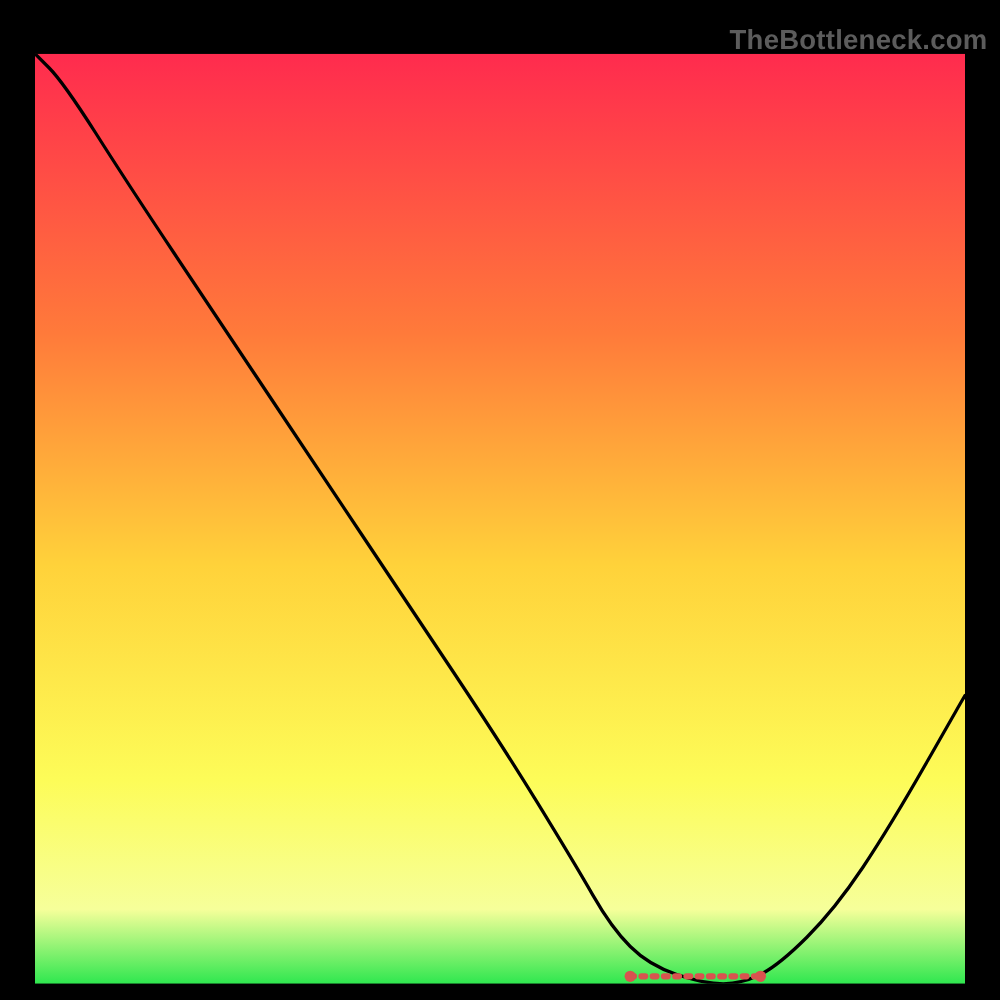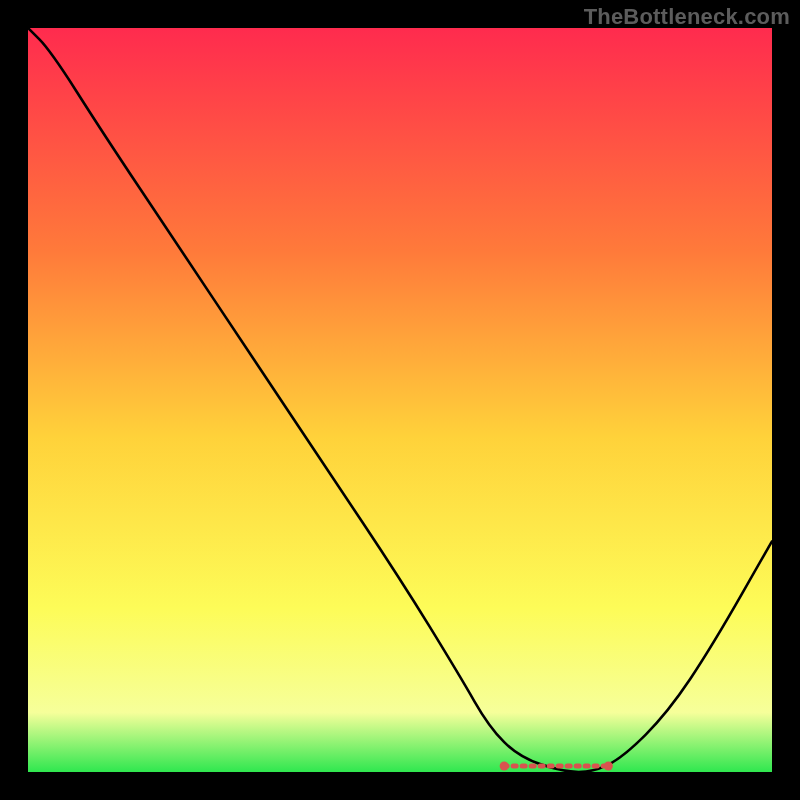--- a/index.html
+++ b/index.html
@@ -9,20 +9,21 @@
     height: 800px;
     background: #000;
     overflow: hidden;
     font-family: Arial, Helvetica, sans-serif;
   }
   .frame {
     position: relative;
     width: 800px;
     height: 664px;
     background: #000;
+    margin-top: 15px;
   }
   .watermark {
     position: absolute;
     top: 4px;
     right: 10px;
     color: #5c5c5c;
     font-size: 22px;
     font-weight: 600;
     letter-spacing: 0.2px;
     z-index: 5;

